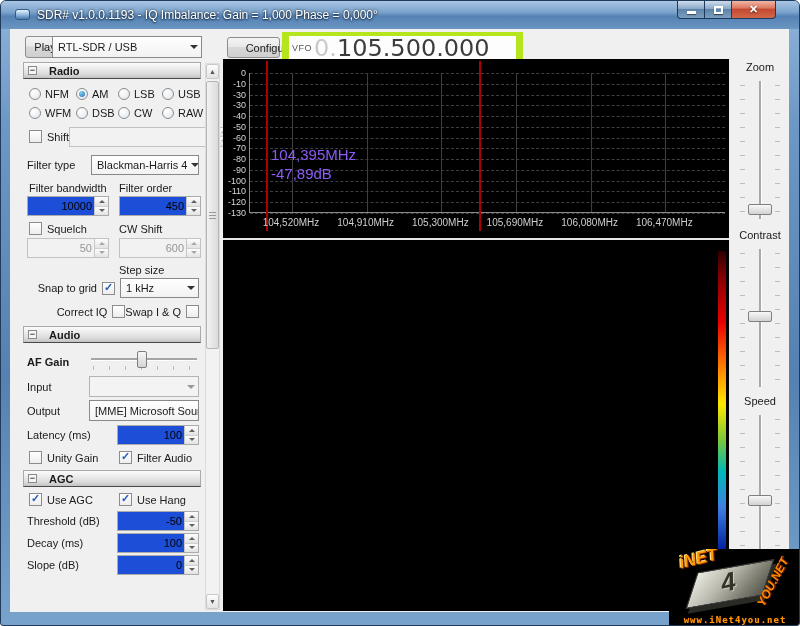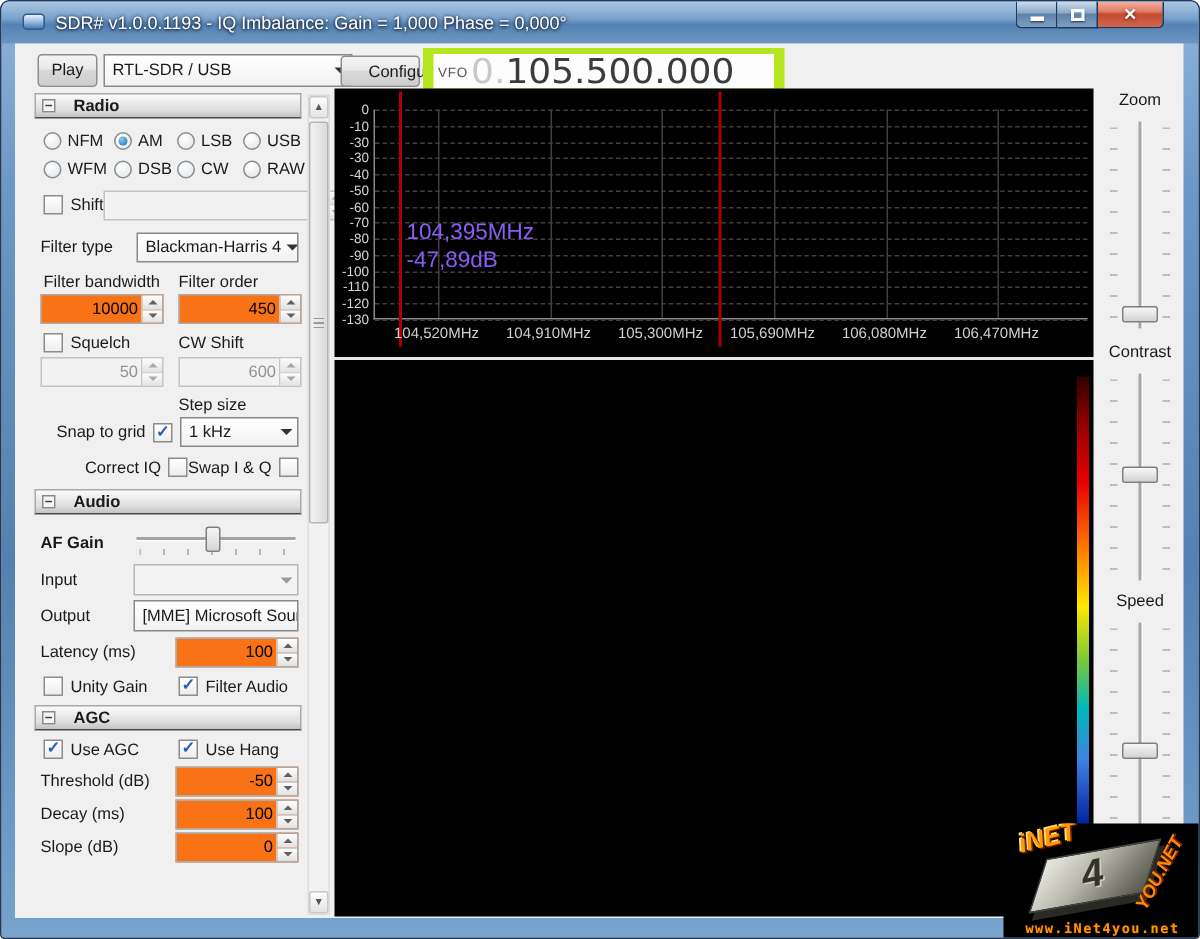--- a/index.html
+++ b/index.html
@@ -40,21 +40,21 @@
   .play-btn { left:15px; top:7px; width:40px; }
   .configure-btn { left:217px; top:8px; width:53px; height:21px;padding-left:32px; }
   .dd { border:1px solid #898989; background:linear-gradient(180deg,#fff,#f2f2f2);
     display:flex; align-items:center; padding-left:5px; overflow:hidden; white-space:nowrap; }
   .dd .dd-arrow-zone { margin-left:auto; width:15px; min-width:15px; display:flex;
     align-items:center; justify-content:center; align-self:stretch; }
   .dd-arrow { width:0; height:0; border-left:4px solid transparent;
     border-right:4px solid transparent; border-top:4px solid #333; }
   .dd.disabled { background:#f3f3f3; color:#8a8a8a; border-color:#b5b5b5; }
   .dd.disabled .dd-arrow { border-top-color:#9a9a9a; }
-  .source-dd { position:absolute; left:59px; top:7px; width:166px; height:22px; }
+  .source-dd { position:absolute; left:42px; top:7px; width:150px; height:22px; }
 
   .vfo-wrap { position:absolute; left:272px; top:3px; width:241px; height:31px;
     background:#b5e61d; padding:4px 7px; }
   .vfo-inner { width:100%; height:100%; background:#fdfdfd; display:flex; align-items:center;
     padding:0 3px; overflow:hidden; }
   .vfo-label { font-size:9px; color:#555; margin-right:2px; letter-spacing:0.5px; }
   .vfo-digits { font-family:"DejaVu Sans", sans-serif; font-size:24px; color:#3c3c3c;
     letter-spacing:0px; white-space:nowrap; transform:scaleY(0.95); }
   .vfo-digits .dim { color:#c9c9c9; }
 
@@ -75,21 +75,21 @@
     background:radial-gradient(circle at 35% 30%,#fff,#dfe5ea); position:relative; }
   .radio-item.on .rb::after { content:""; position:absolute; left:2px; top:2px; width:6px;
     height:6px; border-radius:50%; background:radial-gradient(circle at 35% 30%,#7fd2e8,#2a66b8); }
 
   .cb { width:13px; height:13px; min-width:13px; border:1px solid #8c8c8c;
     background:linear-gradient(180deg,#fff,#ededed); position:relative; }
   .cb.on::after { content:"✓"; position:absolute; left:1px; top:-2px; color:#2a5fb8;
     font-size:11px; font-weight:bold; }
   .cb.dis { border-color:#bdbdbd; background:#f2f2f2; }
 
-  .numbox { display:flex; height:20px; border:1px solid #ababab; background:#f97316; }
+  .numbox { display:flex; height:20px; border:1px solid #ababab; background:#1d4ed8; }
   .numbox input { flex:1; min-width:0; border:0; outline:0; background:transparent;
     text-align:right; font-family:"Liberation Sans",sans-serif; font-size:11px; padding-right:2px; }
   .spin { width:14px; min-width:14px; border-left:1px solid #c6c6c6; display:flex;
     flex-direction:column; }
   .spin > div { flex:1; display:flex; align-items:center; justify-content:center;
     background:linear-gradient(180deg,#fdfdfd,#e2e2e2); }
   .spin > div:first-child { border-bottom:1px solid #d0d0d0; }
   .tri-up { width:0; height:0; border-left:3px solid transparent; border-right:3px solid transparent;
     border-bottom:3px solid #606060; }
   .tri-down { width:0; height:0; border-left:3px solid transparent; border-right:3px solid transparent;

